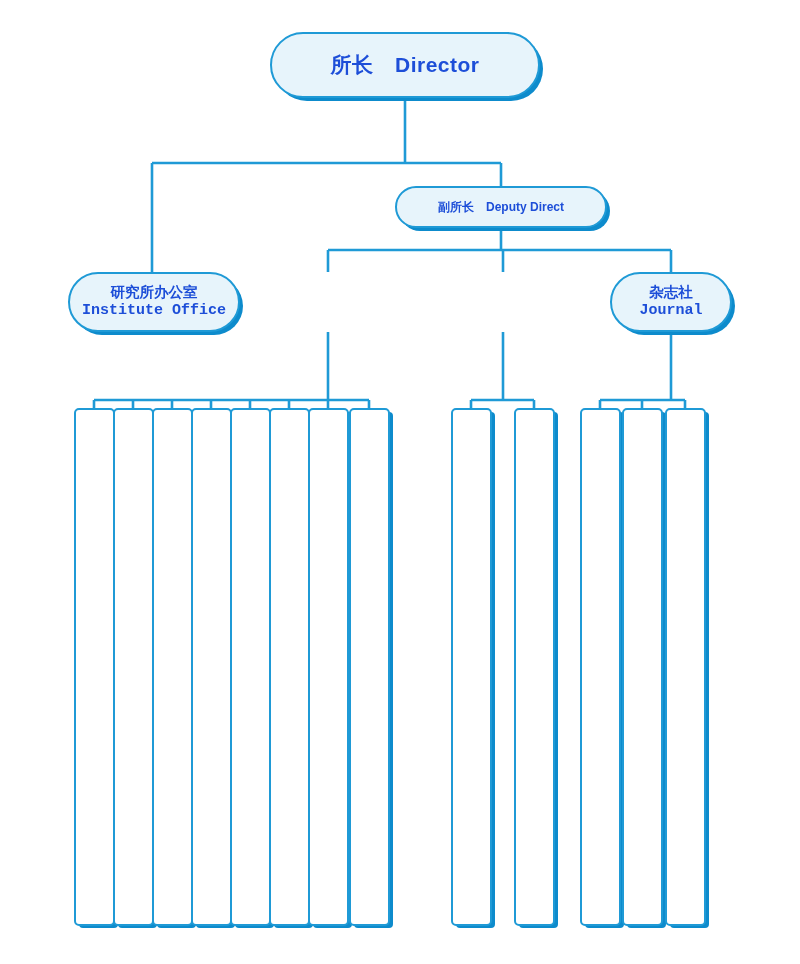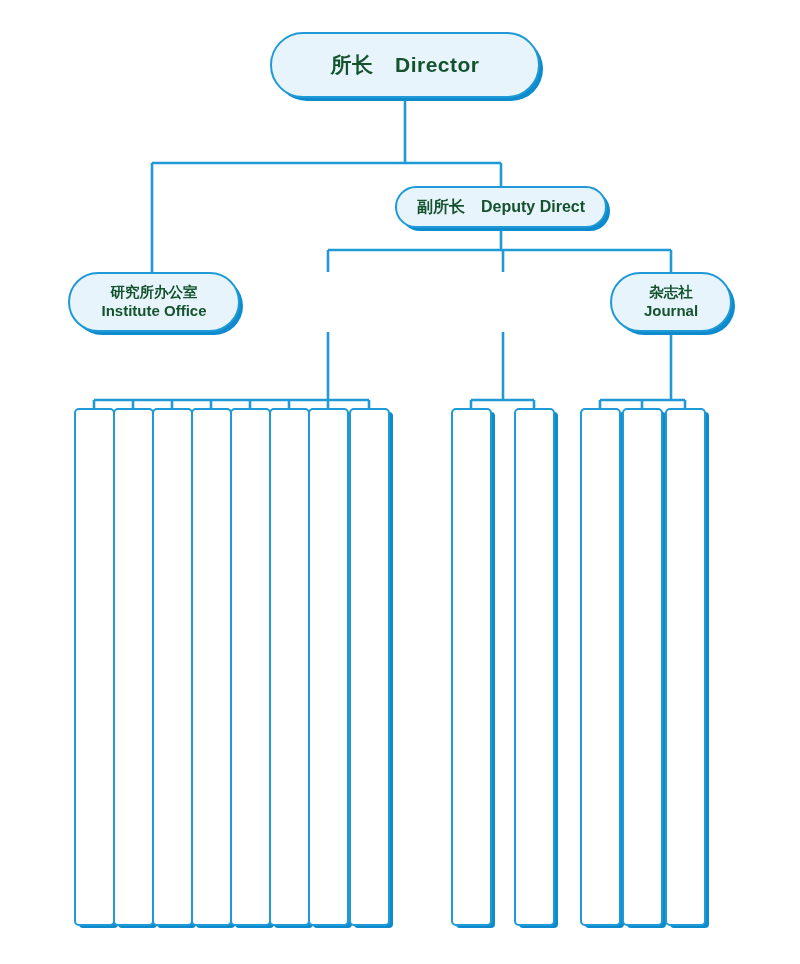--- a/index.html
+++ b/index.html
@@ -33,21 +33,21 @@
     position: absolute;
     z-index: 3;
     box-sizing: border-box;
     background: #e7f4fb;
     border: 2px solid #1f9ad6;
     border-radius: 40px;
     display: flex;
     flex-direction: column;
     align-items: center;
     justify-content: center;
-    color: #14532d;
+    color: #1d4ed8;
     box-shadow: 4px 4px 0 -1px #0d8bcc;
     text-align: center;
     line-height: 1.22;
   }
   .pill .cn, .pill .en {
     display: block;
     white-space: nowrap;
   }
   #node-director {
     left: 270px;
@@ -60,32 +60,32 @@
   }
   #node-director .oneline {
     letter-spacing: 0.5px;
   }
   #node-deputy {
     left: 395px;
     top: 186px;
     width: 212px;
     height: 42px;
     border-radius: 24px;
-    font-size: 16px;
+    font-size: 12px;
     font-weight: bold;
   }
   .pill.lvl2 {
     top: 272px;
     height: 60px;
     border-radius: 32px;
     font-size: 14.5px;
     font-weight: bold;
   }
   .pill.lvl2 .cn { font-size: 14.5px; }
-  .pill.lvl2 .en { font-size: 15px; }
+  .pill.lvl2 .en { font-size: 15px; font-family: Liberation Mono, monospace; }
   #node-office    { left: 68px;  width: 172px; }
   #node-dept      { left: 262px; width: 132px; }
   #node-platform  { left: 412px; width: 182px; }
   #node-journal   { left: 610px; width: 122px; }
 
   
   .vbox {
     position: absolute;
     z-index: 3;
     box-sizing: border-box;

